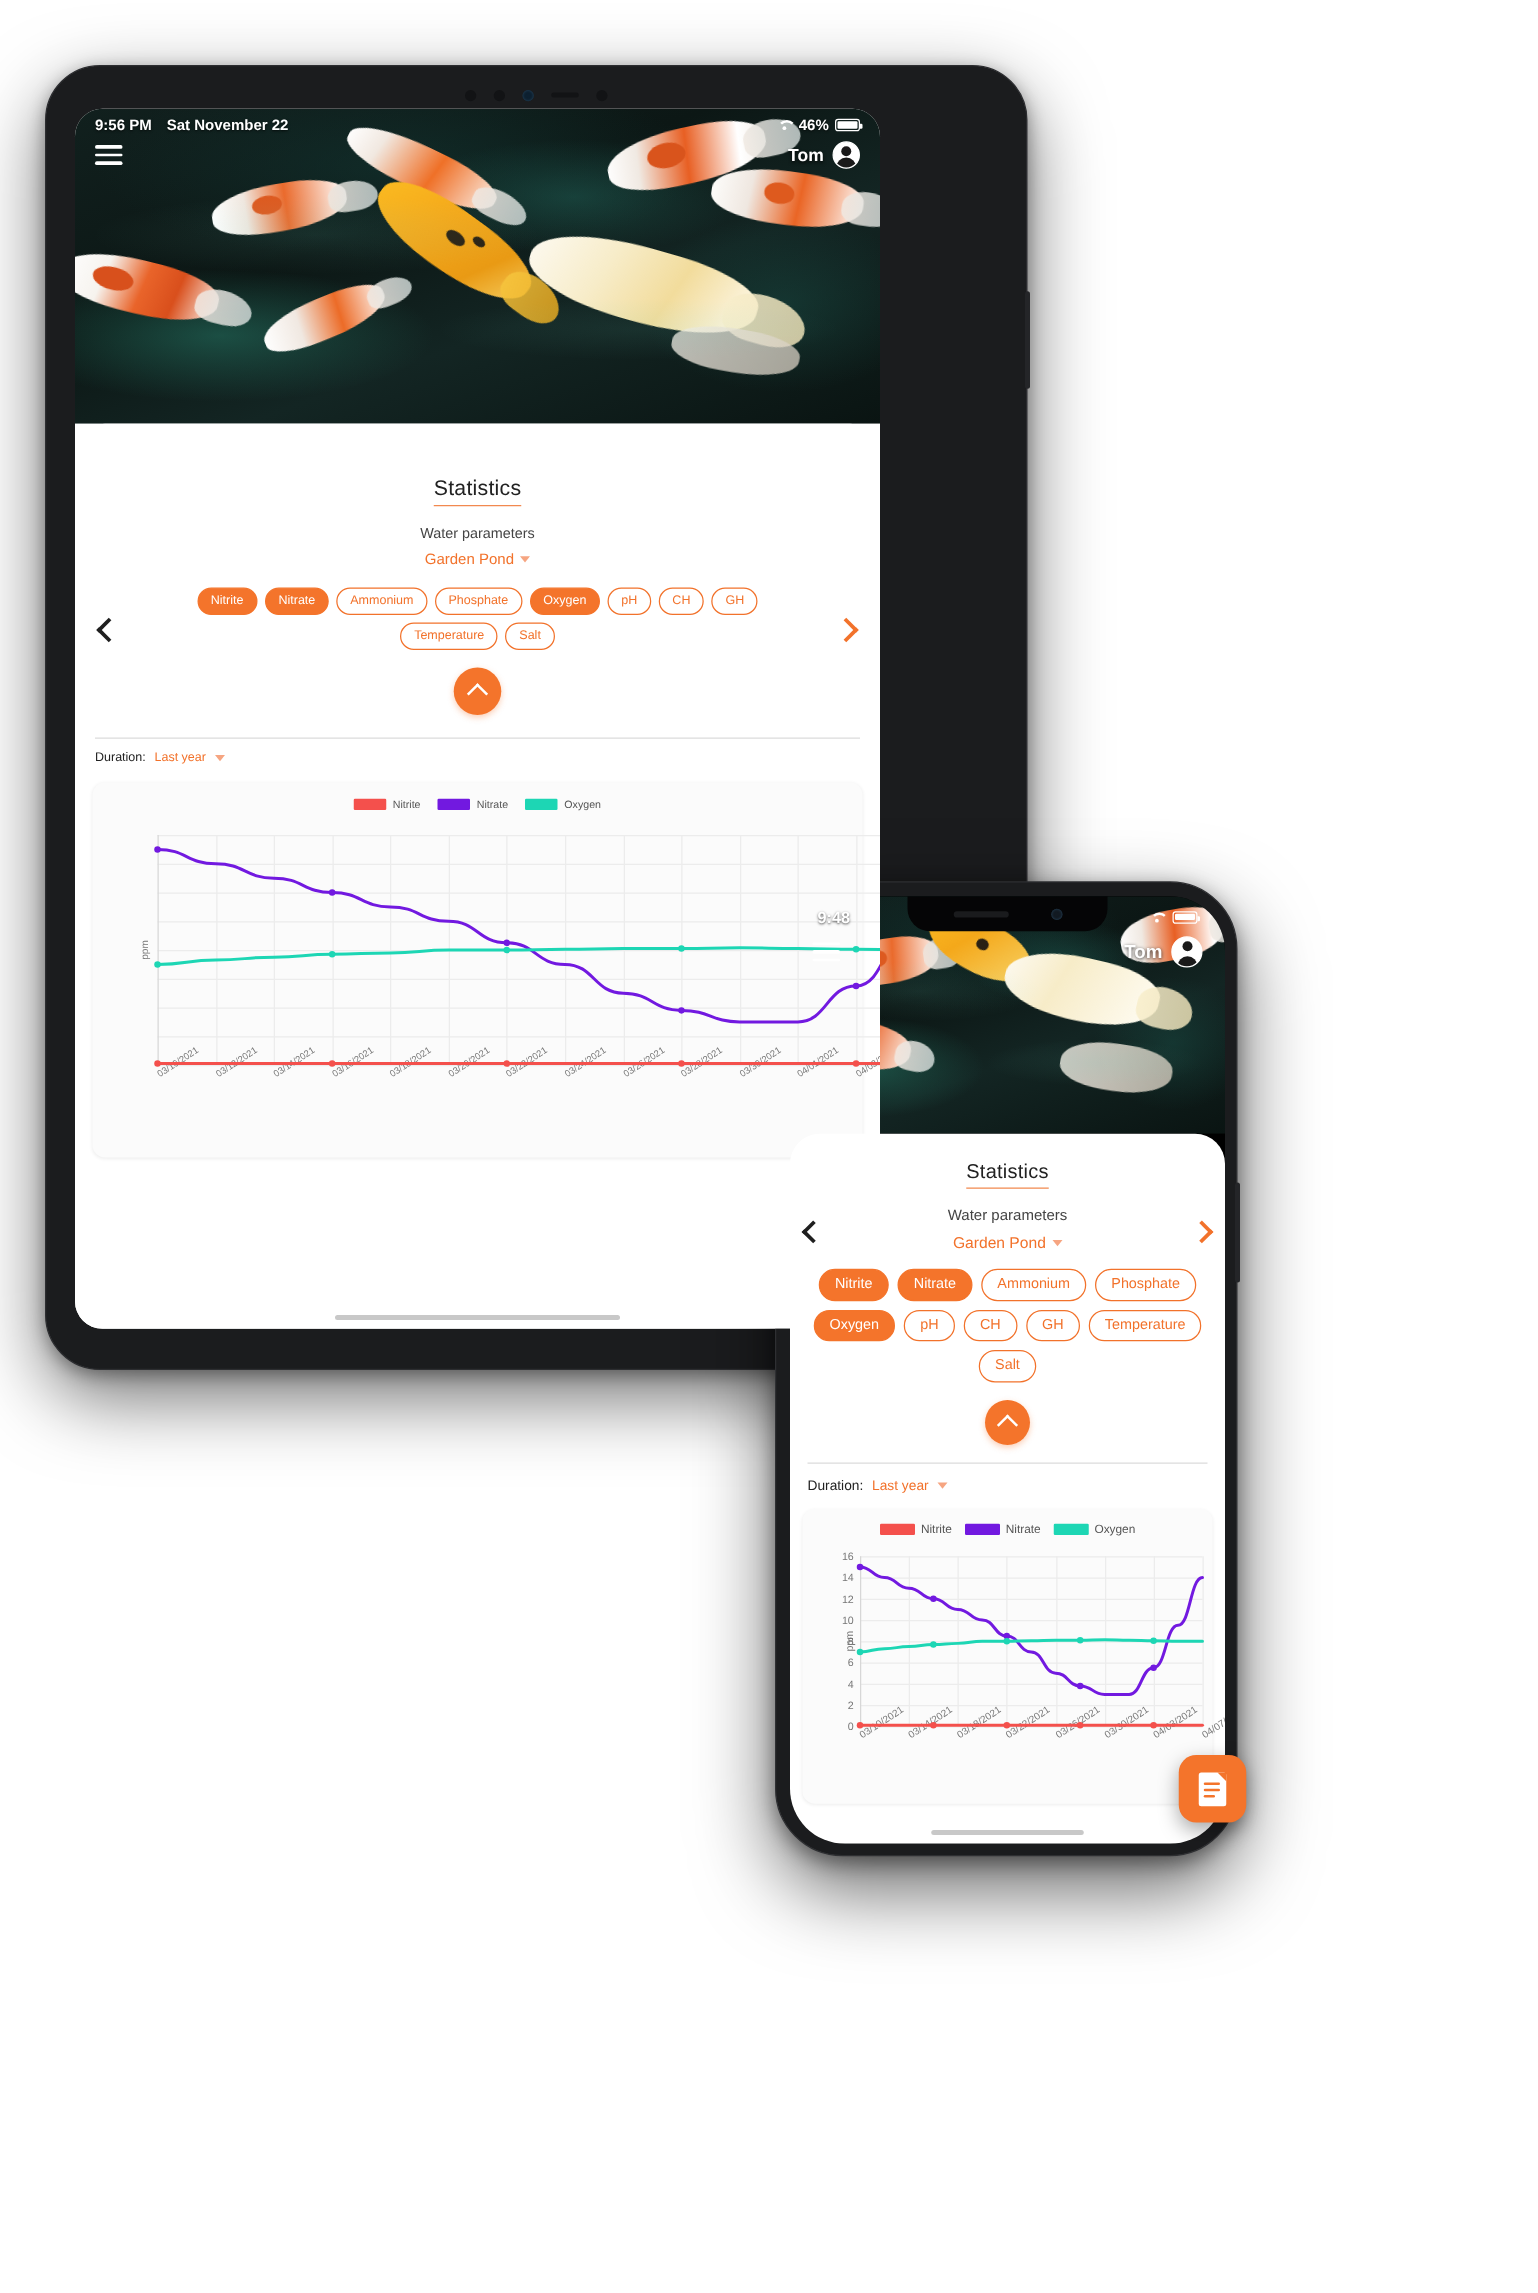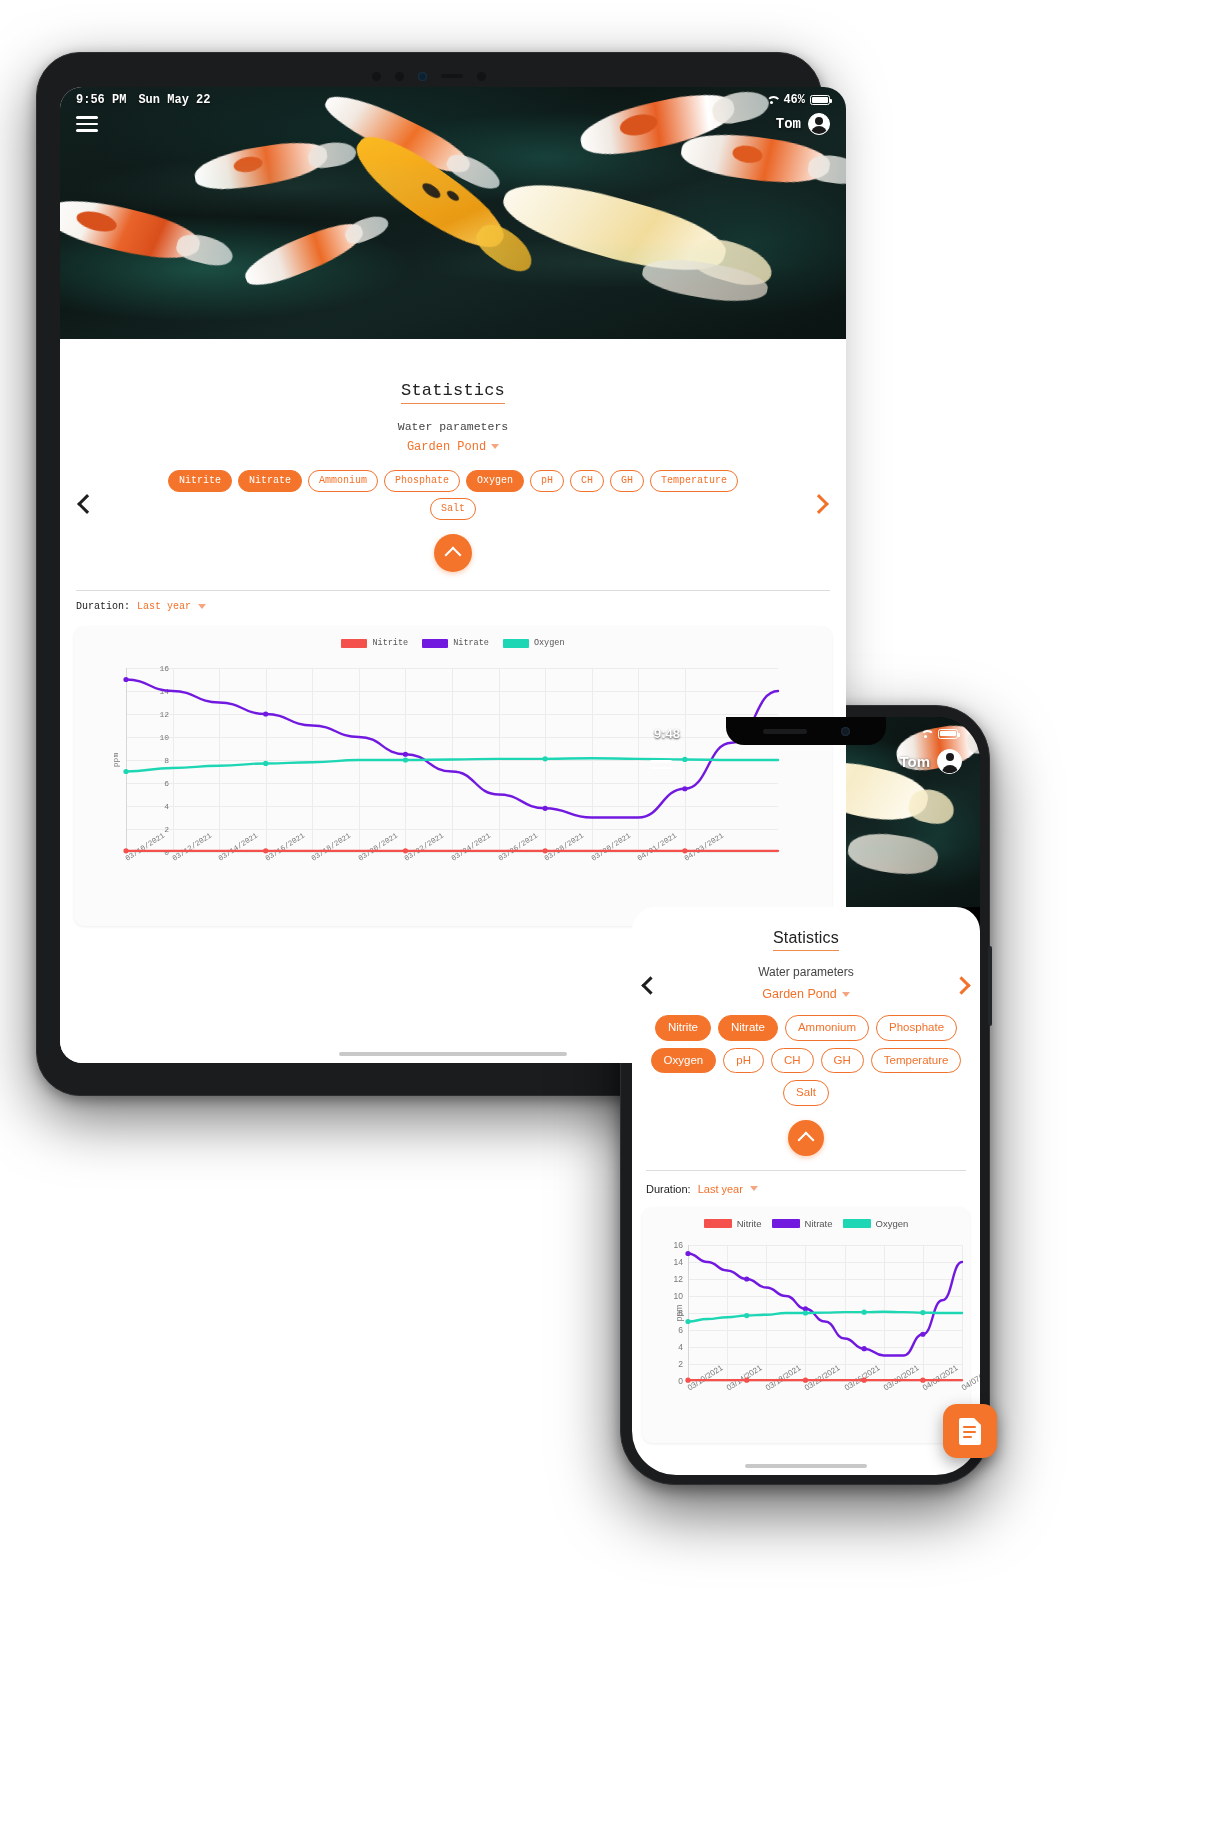--- a/index.html
+++ b/index.html
@@ -30,22 +30,22 @@
   }
   .tablet-cam {
     position: absolute; left:0; right:0; top:16px; height:14px;
     display:flex; justify-content:center; align-items:center; gap:14px;
   }
   .tablet-cam i { display:block; width:9px; height:9px; border-radius:50%; background:#121315; }
   .tablet-cam i.lens { background:#0d2030; box-shadow: inset 0 0 2px #2a4a63; }
   .tablet-cam i.slit { width:22px; height:4px; border-radius:3px; background:#121315; }
 
   .tablet-screen {
-    position:absolute; left:23px; top:34px; width:786px; height:976px;
-    border-radius: 22px; overflow:hidden; background:#fff;font-family:Liberation Mono, monospace;
+    position:absolute; left:23px; top:34px; width:644px; height:976px;
+    border-radius: 22px; overflow:hidden; background:#fff;
   }
 
   
   .phone {
     position:absolute; left:620px; top:705px;
     width:370px; height:780px;
     background:#1b1c1e; border-radius:54px;
     box-shadow: 0 26px 64px rgba(0,0,0,.6), 0 5px 16px rgba(0,0,0,.4);
     border:1px solid #2e2f32;
   }
@@ -269,21 +269,21 @@
         <div class="koi" style="left:23%;top:60%;width:16%;height:13%;transform:rotate(-22deg);background:linear-gradient(95deg,#fff,#f0e8e1 30%,#ec6b27 62%,#fff);">
           <div class="tail" style="background:linear-gradient(90deg,#f1e9e2,#ccd6d4);"></div>
         </div>
         <div class="koi" style="left:74%;top:70%;width:16%;height:14%;transform:rotate(10deg);background:linear-gradient(95deg,#f5efe6,#e9e1d6 40%,#d8cfc2 100%);opacity:.75;"></div>
         <div class="sheen"></div>
       </div>
 
       <div class="statusbar">
         <div class="sb-left">
           <span>9:56 PM</span>
-          <span>Sun May 22</span>
+          <span>Sat November 22</span>
         </div>
         <div class="sb-right">
           <span class="wifi"></span>
           <span>46%</span>
           <span class="batt">
               <i></i>
             </span>
         </div>
       </div>
 

